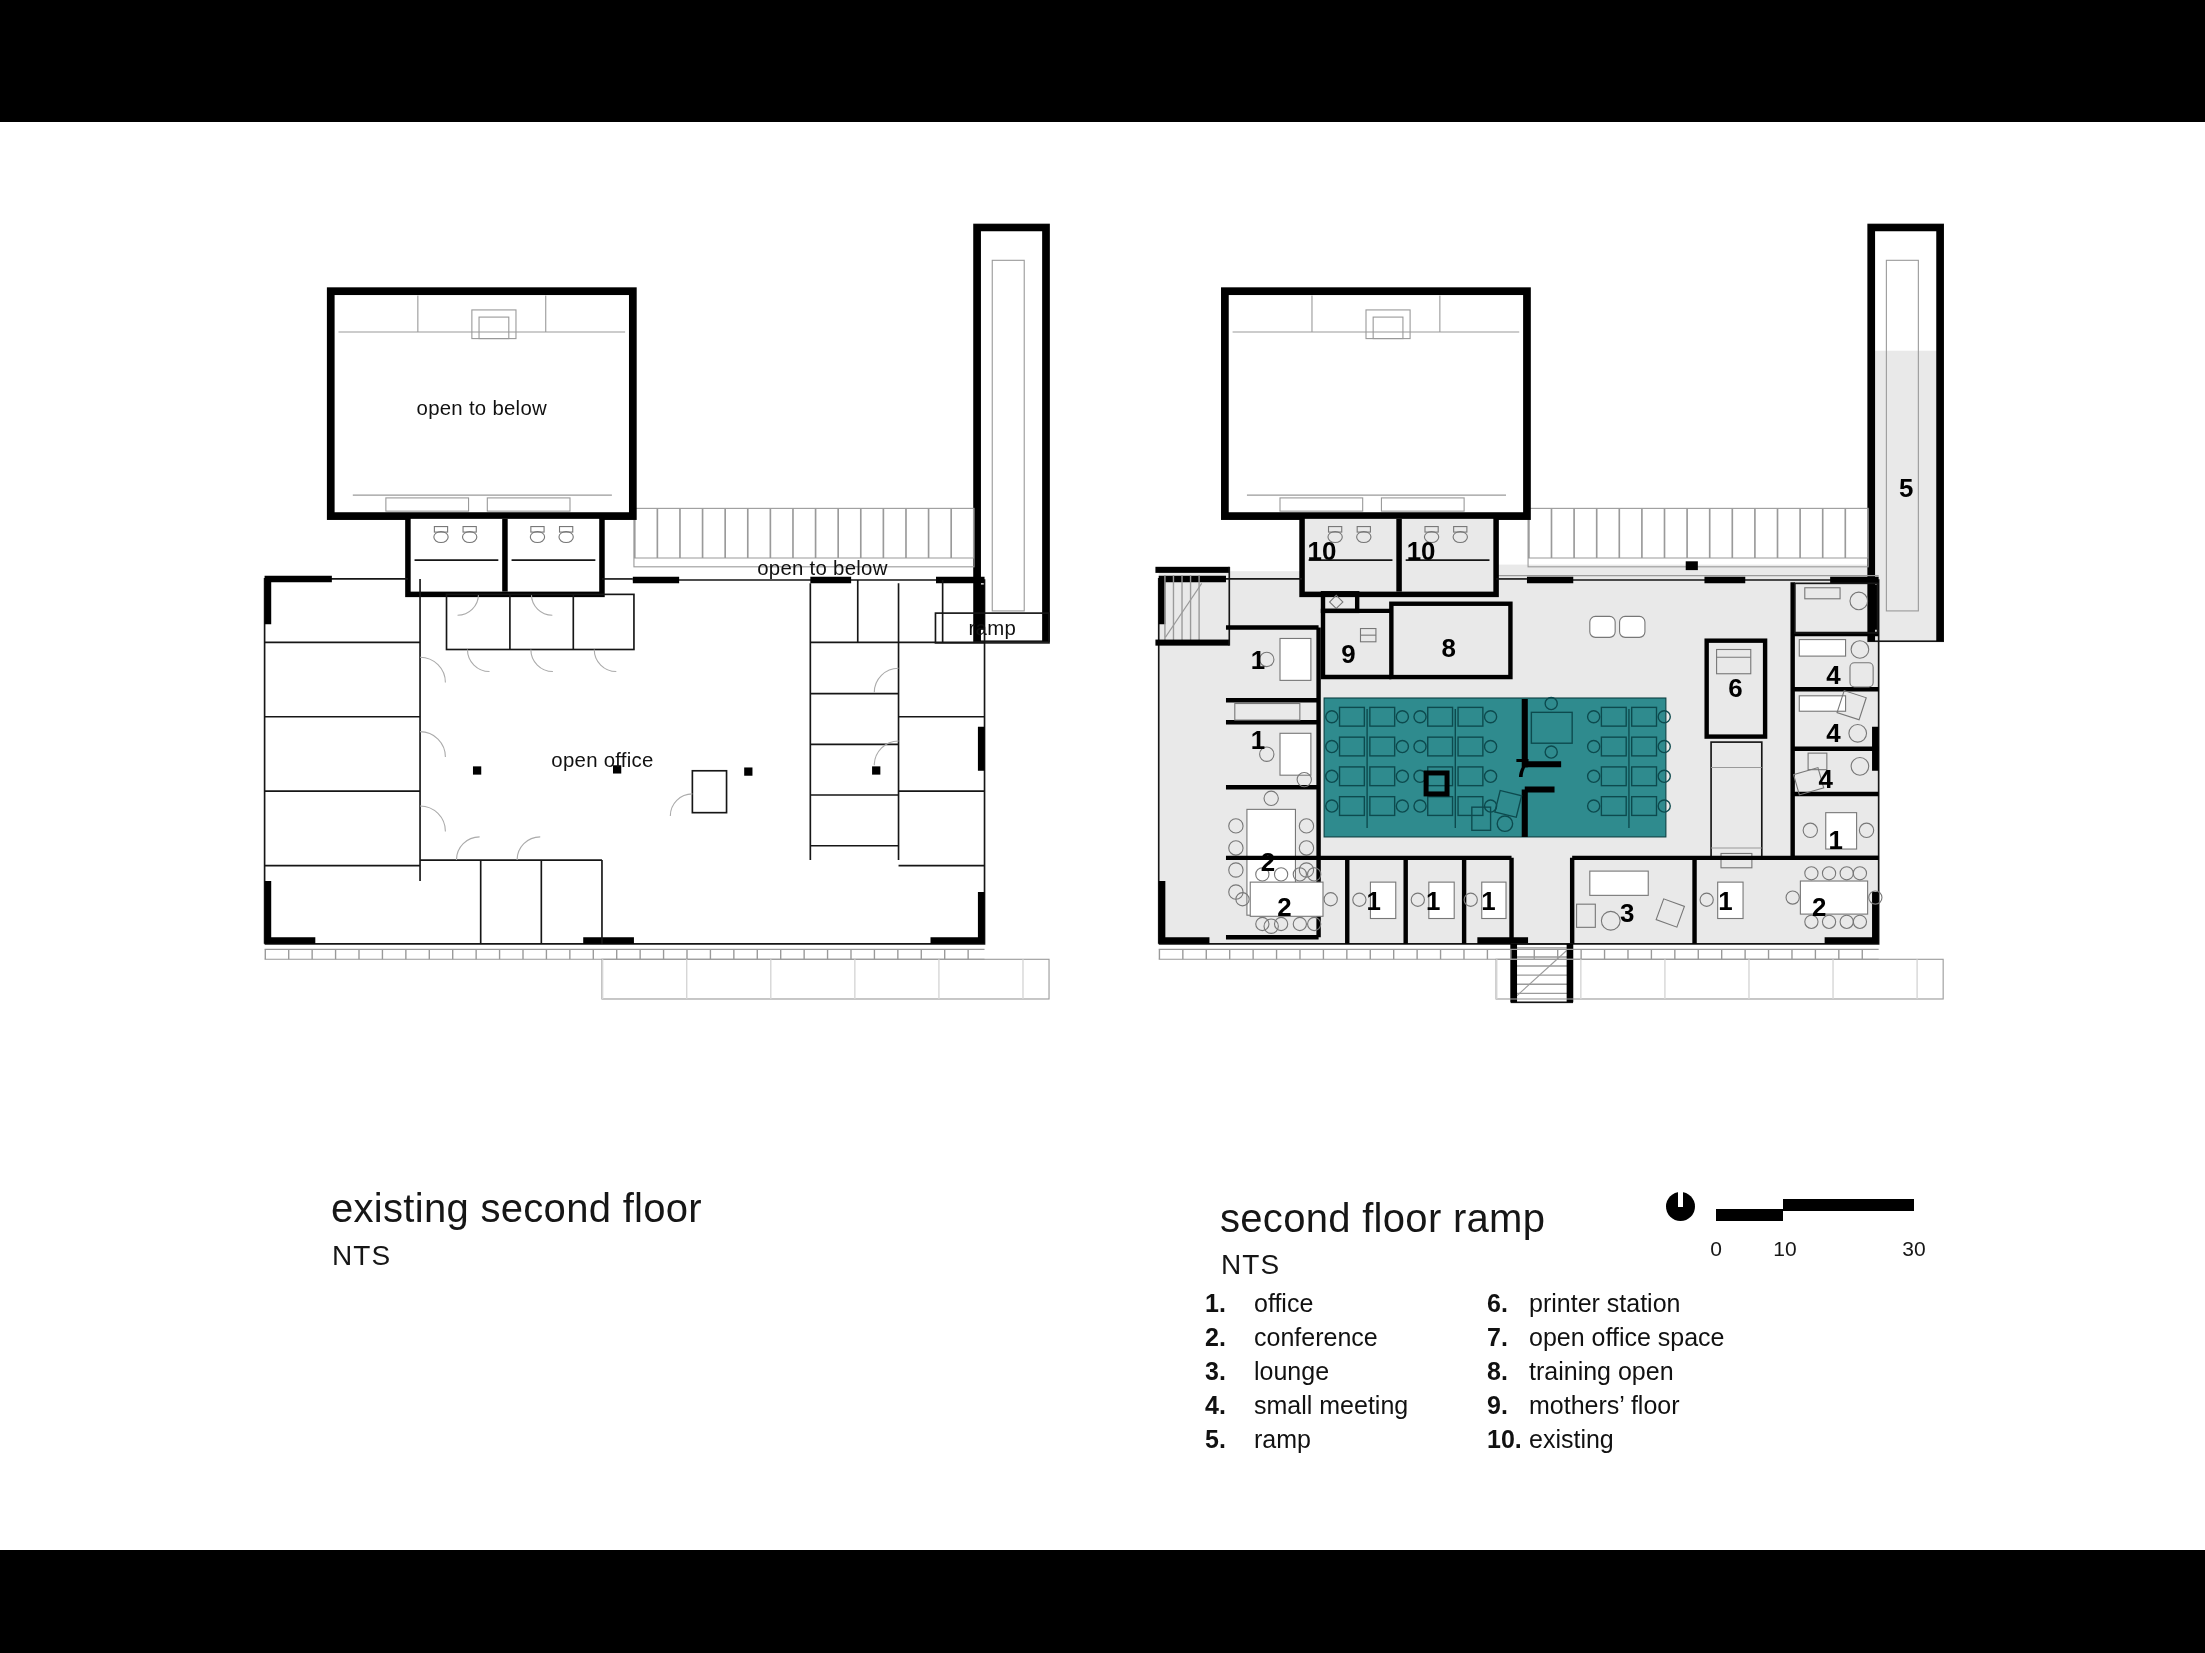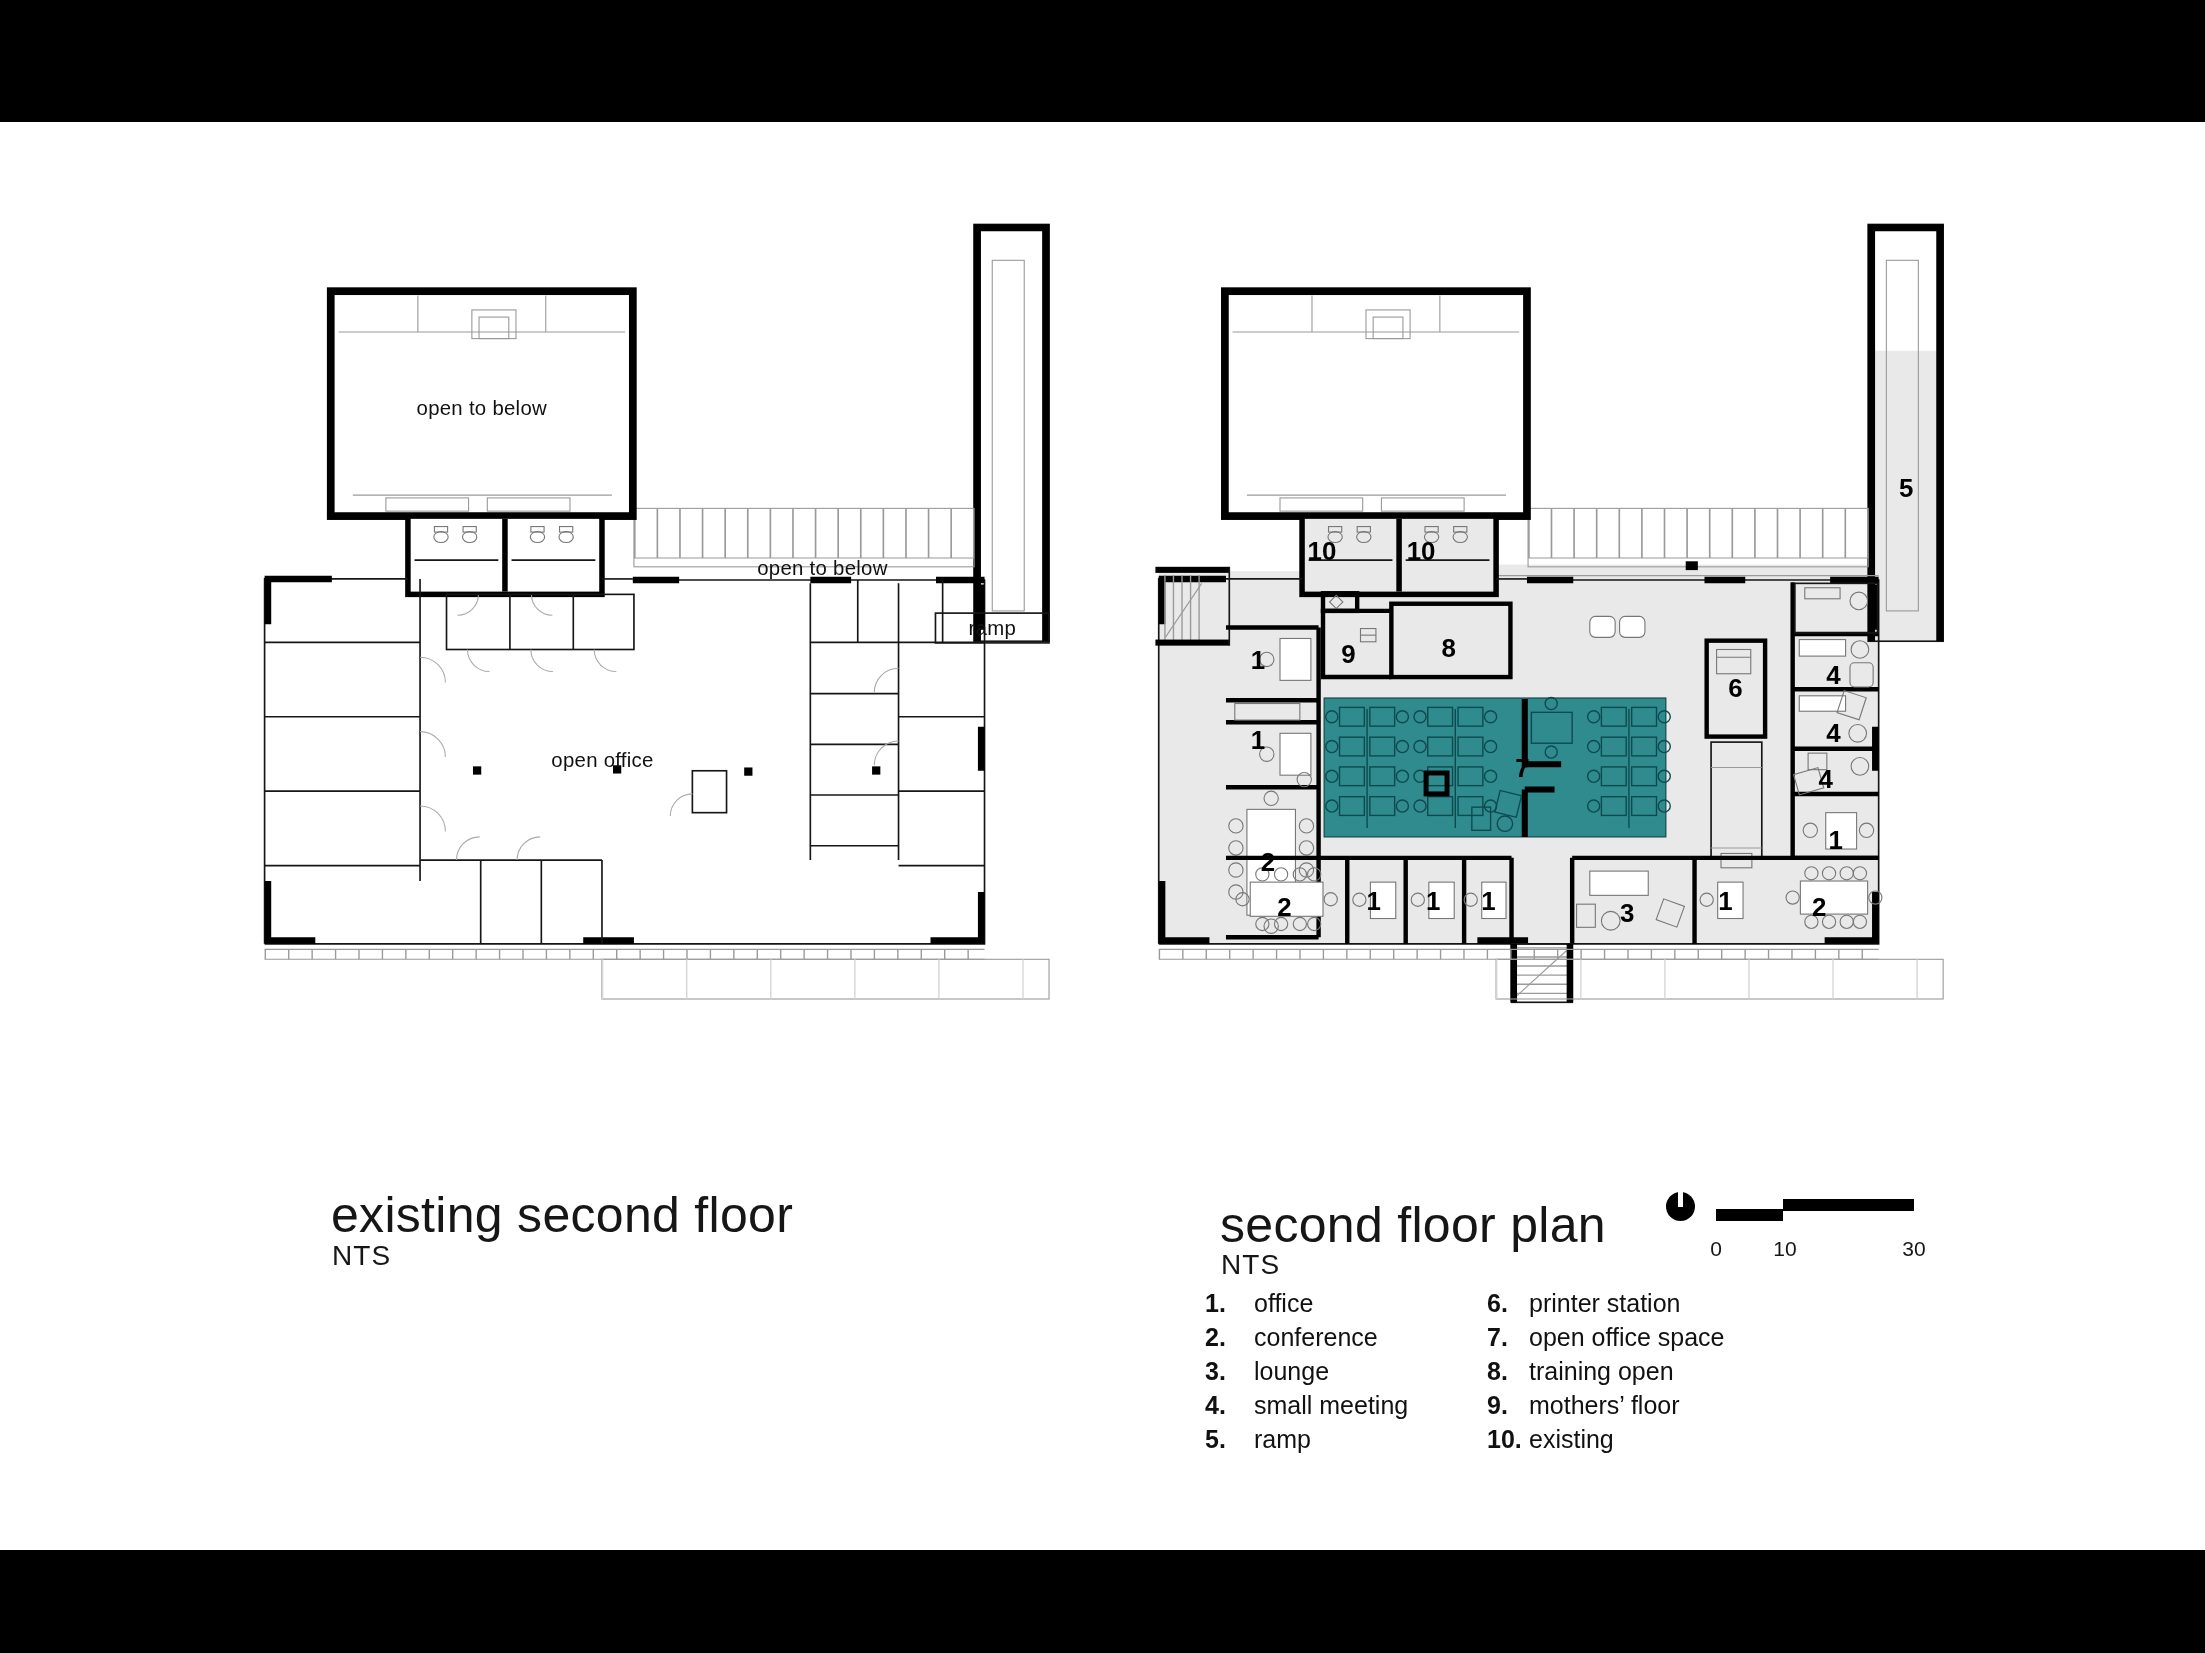--- a/index.html
+++ b/index.html
@@ -17,21 +17,21 @@
   .acc{stroke:#000;stroke-width:12;fill:none}
   .wl {stroke:#9a9a9a;stroke-width:2;fill:none}
   .arc{stroke:#ababab;stroke-width:2;fill:none}
   .fxw{stroke:#777;stroke-width:2;fill:#fff}
   .fxg{stroke:#777;stroke-width:2;fill:none}
   .dk {stroke:#0d4a4e;stroke-width:2.5;fill:none}
   text.plan-note{font:37px "Liberation Sans",sans-serif;fill:#111;text-anchor:middle;letter-spacing:.5px}
   text.room-num{font:bold 47px "Liberation Sans",sans-serif;fill:#000;text-anchor:middle}
 
   
-  .title{position:absolute;font-size:50px;letter-spacing:0.3px;color:#161616;}
+  .title{position:absolute;font-size:40px;letter-spacing:0.3px;color:#161616;}
   .nts{position:absolute;font-size:28px;letter-spacing:1.1px;color:#161616;}
 
   
   .lcol{position:absolute;}
   .lrow{display:flex;height:34px;align-items:baseline;font-size:25px;line-height:34px;}
   .lnum{font-weight:bold;display:inline-block;}
   .c1 .lnum{width:49px;}
   .c2 .lnum{width:42px;}
 
   
@@ -331,21 +331,21 @@
       <text x="2600" y="1650" class="room-num">1</text>
       <text x="2700" y="1650" class="room-num">1</text>
       <text x="2952" y="1672" class="room-num">3</text>
       <text x="3130" y="1650" class="room-num">1</text>
       <text x="3300" y="1662" class="room-num">2</text>
     </g>
 </svg>
 
 <div class="title" style="left:331px;top:1186px;">existing second floor</div>
 <div class="nts" style="left:332px;top:1240px;">NTS</div>
-<div class="title" style="left:1220px;top:1196px;">second floor plan</div>
+<div class="title" style="left:1220px;top:1196px;">second floor ramp</div>
 <div class="nts" style="left:1221px;top:1249px;">NTS</div>
 
 <div class="north">
     <div class="notch"></div>
   </div>
 
 <div class="sb">
   <div class="seg s1"></div>
   <div class="seg s2"></div>
   <span class="tick" style="left:7.2px;">0</span>

